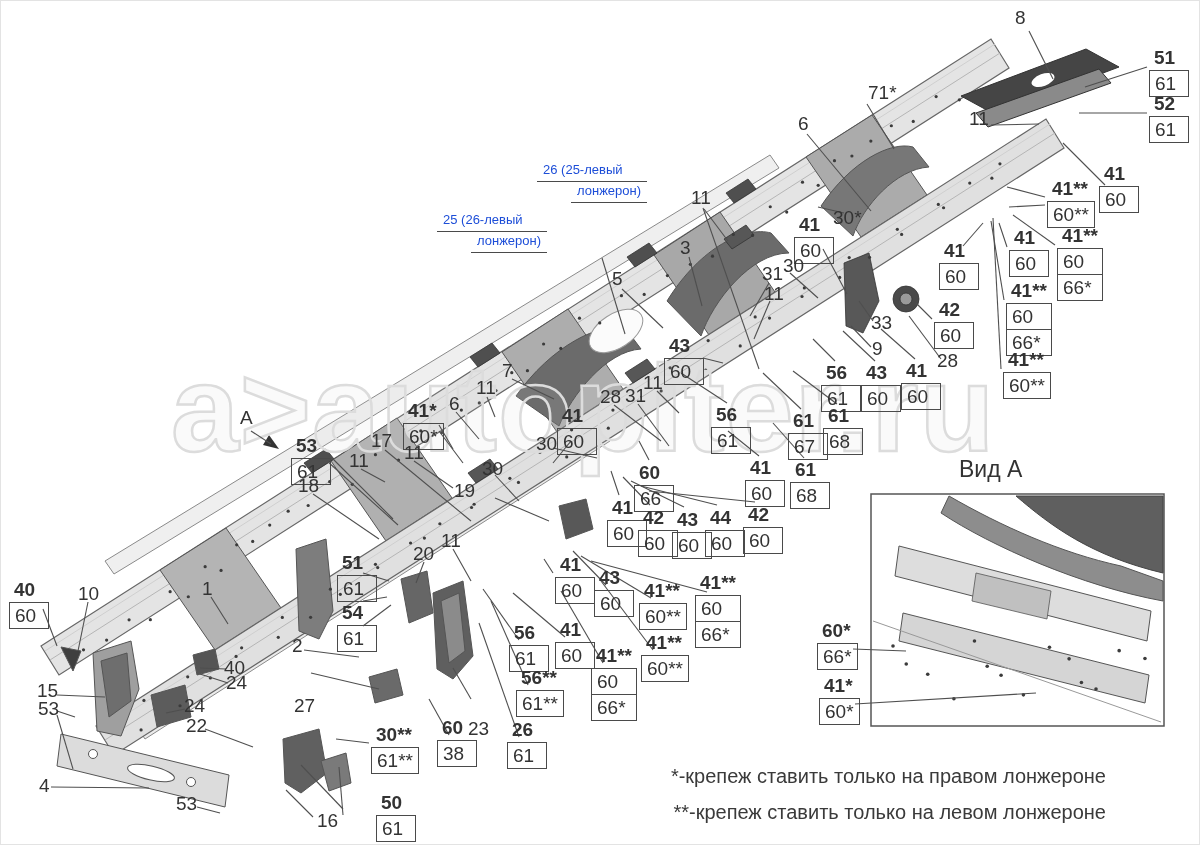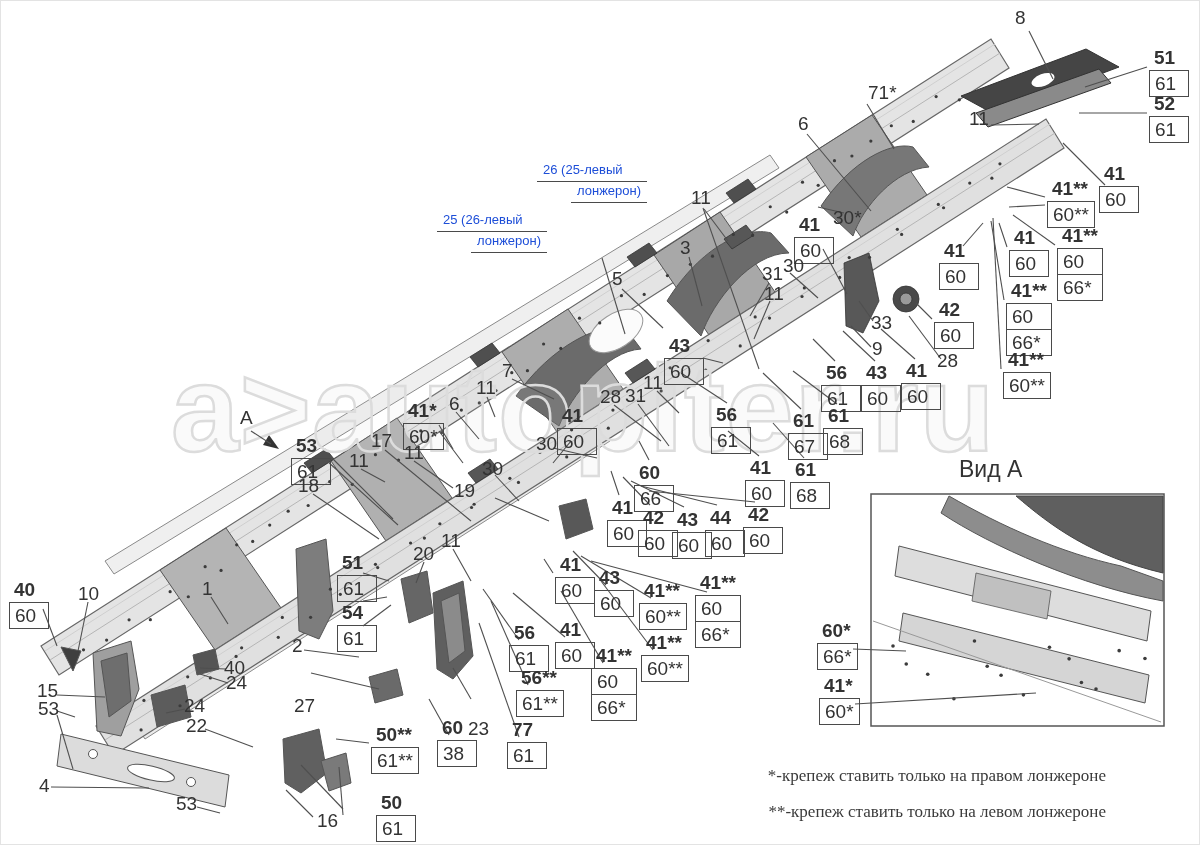--- a/index.html
+++ b/index.html
@@ -14,21 +14,21 @@
   #callout-layer{position:absolute;left:0;top:0;width:1200px;height:845px;z-index:4;pointer-events:none;}
   .callout{position:absolute;color:#333;line-height:1;font-size:19px;}
   .c-p{padding:1px 2px;white-space:nowrap;}
   .c-u{border-bottom:1.5px solid #4a4a4a;padding:1px 5px 3px 5px;min-width:28px;white-space:nowrap;font-weight:bold;}
   .c-b{border:1.5px solid #4a4a4a;border-top:none;padding:3px 5px 3px 5px;min-width:28px;white-space:nowrap;}
   .tcallout{position:absolute;color:#1d4ed8;font-size:13px;line-height:1.45;}
   .t-line{border-bottom:1.5px solid #4a4a4a;padding:0 6px 1px 6px;white-space:nowrap;}
   .t-line2{margin-left:34px;}
   #view-title{position:absolute;left:958px;top:455px;z-index:4;font-size:23px;color:#333;}
   #footnotes{position:absolute;left:600px;top:757px;width:505px;z-index:4;
-       text-align:right;font-size:17px;color:#3a3a3a;line-height:36px;font-family:Liberation Serif, serif;}
+       text-align:right;font-size:20px;color:#3a3a3a;line-height:36px;}
 </style>
 </head>
 <body>
 
 <svg id="drawing" width="1200" height="845" viewBox="0 0 1200 845">
 
   <polygon points="104,560 769,154 778,167 113,573" fill="#efefef" stroke="#8a8a8a" stroke-width="1"></polygon>
 
   <g>
     <polygon points="40,645 990,38 1008,67 58,674" fill="#e4e4e4" stroke="#666" stroke-width="1.2"></polygon>
@@ -567,32 +567,32 @@
     <div class="callout" style="left: 590px; top: 644px;">
       <div class="c-u">41**</div>
       <div class="c-b">60</div>
       <div class="c-b">66*</div>
     </div>
     <div class="callout" style="left: 515px; top: 666px;">
       <div class="c-u">56**</div>
       <div class="c-b">61**</div>
     </div>
     <div class="callout" style="left: 506px; top: 718px;">
-      <div class="c-u">77</div>
+      <div class="c-u">26</div>
       <div class="c-b">61</div>
     </div>
     <div class="callout" style="left: 436px; top: 716px;">
       <div class="c-u">60</div>
       <div class="c-b">38</div>
     </div>
     <div class="callout" style="left: 465px; top: 717px;">
       <div class="c-p">23</div>
     </div>
     <div class="callout" style="left: 370px; top: 723px;">
-      <div class="c-u">50**</div>
+      <div class="c-u">30**</div>
       <div class="c-b">61**</div>
     </div>
     <div class="callout" style="left: 344px; top: 791px; margin-left: 31px;">
       <div class="c-u">50</div>
       <div class="c-b">61</div>
     </div>
     <div class="callout" style="left: 314px; top: 809px;">
       <div class="c-p">16</div>
     </div>
     <div class="callout" style="left: 289px; top: 634px;">

